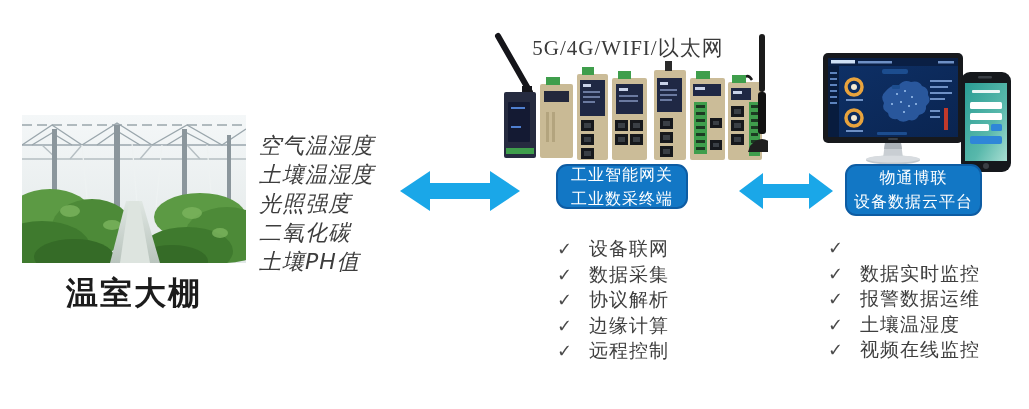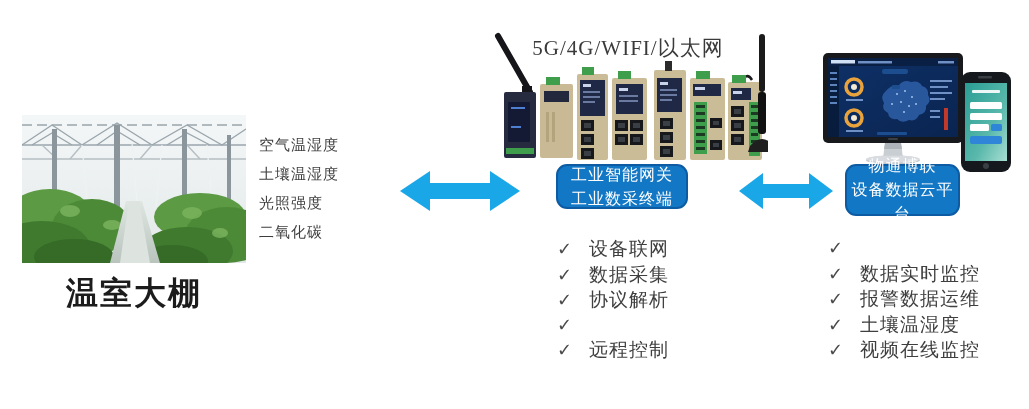--- a/index.html
+++ b/index.html
@@ -10,40 +10,40 @@
   .abs{position:absolute;}
 
   
   .photo{left:22px;top:115px;width:224px;height:148px;}
   .photo-caption{
     left:22px;top:272px;width:224px;text-align:center;
     font-size:32px;font-weight:bold;color:#1c1c1c;letter-spacing:2px;
   }
 
   
-  .sensor-list{left:259px;top:131px;font-size:15px;line-height:29px;color:#3d3d3d;letter-spacing:1px;}
+  .sensor-list{left:259px;top:131px;font-size:22px;line-height:29px;color:#3d3d3d;letter-spacing:1px;font-style:italic;}
 
   
   .arrow-1{left:400px;top:169px;}
   .arrow-2{left:739px;top:171px;}
 
   
   .net-label{left:488px;top:34px;width:280px;text-align:center;font-size:21px;color:#3a3a3a;
     font-family:Liberation Serif, serif;letter-spacing:1px;}
   .devices{left:488px;top:28px;width:280px;height:136px;}
 
   
   .pill{
     background:#1277c5;border:2px solid #0d5ca3;border-radius:11px;
     color:#ffffff;text-align:center;font-size:16px;line-height:1.5;
     display:flex;flex-direction:column;justify-content:center;letter-spacing:1px;
     box-sizing:border-box;
   }
   .pill-gateway{left:556px;top:164px;width:132px;height:45px;font-family:Liberation Serif, serif;}
-  .pill-cloud{left:845px;top:164px;width:115px;height:52px;align-items:center;}
+  .pill-cloud{left:845px;top:164px;width:137px;height:52px;align-items:center;}
 
   
   .checklist{font-size:19px;line-height:24.5px;color:#3f3f3f;letter-spacing:1px;}
   .checklist-gateway{left:557px;top:236px;}
   .checklist-cloud{left:828px;top:236px;}
   .check-row{display:flex;align-items:baseline;}
   .check-mark{color:#4a4a4a;width:32px;font-size:18px;}
 
   
   .monitor{left:822px;top:52px;width:146px;height:114px;}
@@ -114,20 +114,21 @@
     <polygon points="104,86 120,86 138,148 88,148" fill="url(#aisle)"></polygon>
     <polygon points="107,86 117,86 128,148 98,148" fill="#dde4df"></polygon>
   </svg>
   <div class="abs photo-caption">温室大棚</div>
 
   <div class="abs sensor-list">
     <div>空气温湿度</div>
     <div>土壤温湿度</div>
     <div>光照强度</div>
     <div>二氧化碳</div>
+    <div>土壤PH值</div>
   </div>
 
   <svg class="abs arrow-1" width="120" height="44" viewBox="0 0 120 44">
     <polygon points="0,22 30,2 30,14 90,14 90,2 120,22 90,42 90,30 30,30 30,42" fill="#1aa7e8"></polygon>
   </svg>
   <svg class="abs arrow-2" width="94" height="40" viewBox="0 0 94 40">
     <polygon points="0,20 24,2 24,13 70,13 70,2 94,20 70,38 70,27 24,27 24,38" fill="#1aa7e8"></polygon>
   </svg>
 
   <div class="abs net-label">5G/4G/WIFI/以太网</div>
@@ -250,20 +251,21 @@
     <div class="check-row">
       <span class="check-mark">✓</span>
       <span>数据采集</span>
     </div>
     <div class="check-row">
       <span class="check-mark">✓</span>
       <span>协议解析</span>
     </div>
     <div class="check-row">
       <span class="check-mark">✓</span>
+      <span>边缘计算</span>
     </div>
     <div class="check-row">
       <span class="check-mark">✓</span>
       <span>远程控制</span>
     </div>
   </div>
 
   <svg class="abs monitor" viewBox="0 0 146 114" aria-hidden="true">
     <defs>
       <linearGradient id="scr" x1="0" y1="0" x2="1" y2="1">

